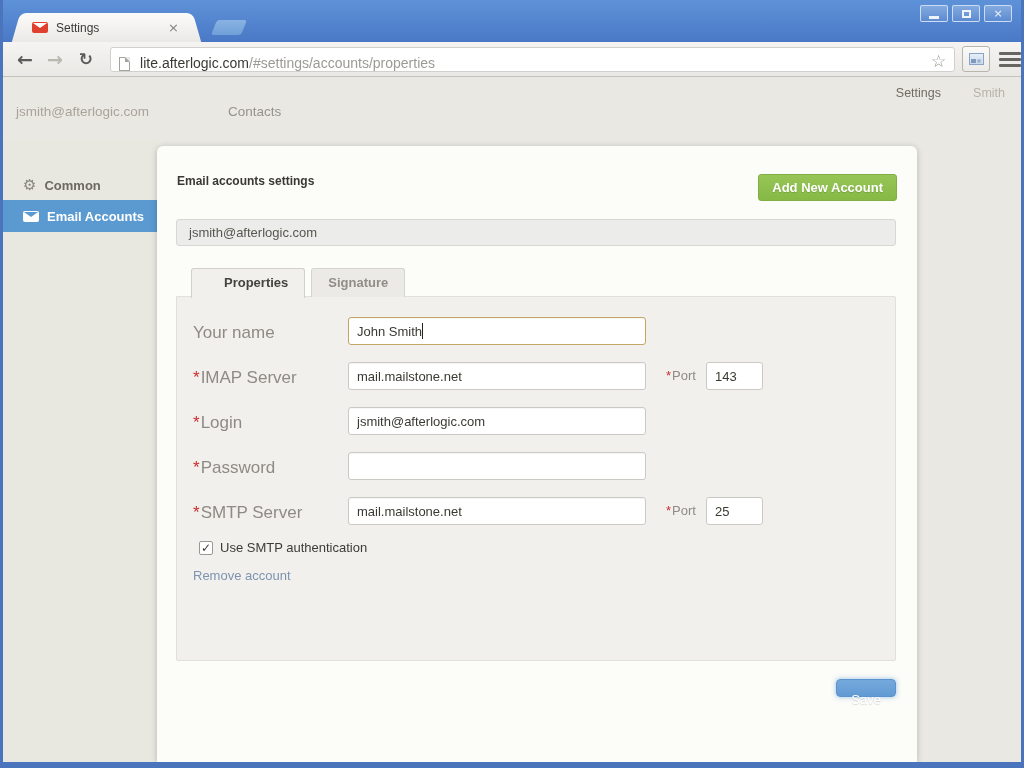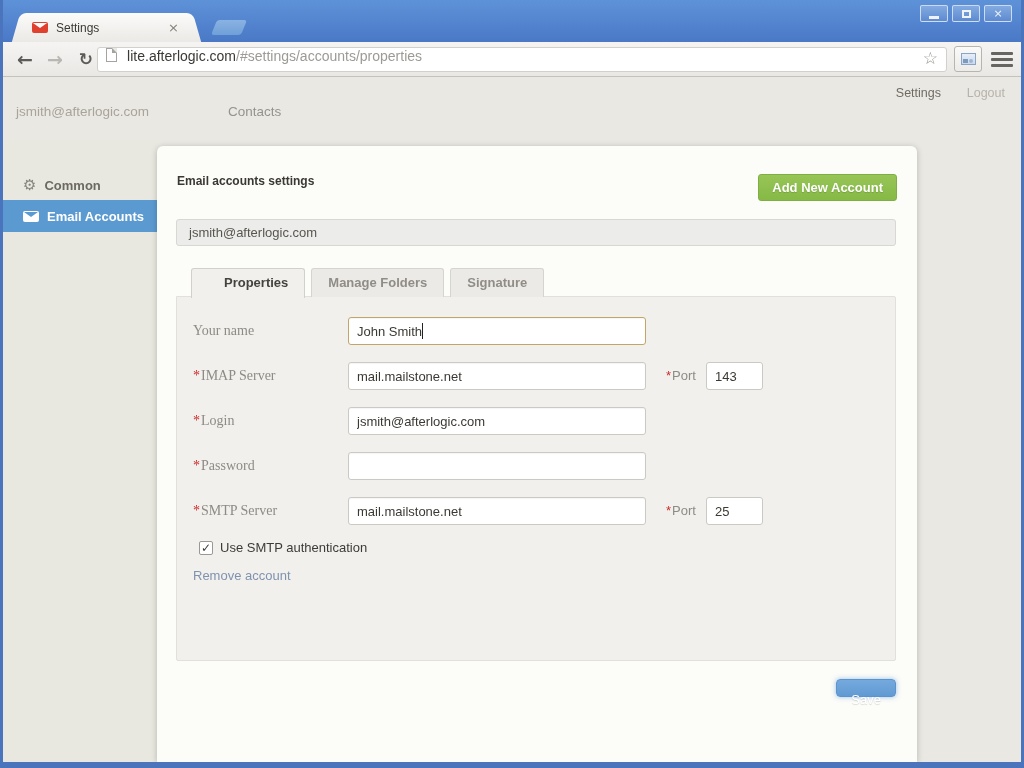--- a/index.html
+++ b/index.html
@@ -34,22 +34,22 @@
     display:flex; align-items:center; justify-content:center; color:#eef3fc; font-size:11px; }
   .min-bar { width:10px; height:3px; background:#eef3fc; margin-top:7px; }
   .max-box { width:9px; height:8px; border:2px solid #eef3fc; }
 
   .toolbar { position:absolute; left:3px; right:3px; top:42px; height:35px;
     background:linear-gradient(#f5f4f2,#e9e8e5); border-bottom:1px solid #c4c2bd; z-index:29;
     display:flex; align-items:center; }
   .nav-ico { font-size:19px; line-height:1; margin-left:14px; color:#5d5b57; font-weight:bold; }
   .nav-ico.disabled { color:#b9b7b2; }
   .nav-ico.reload { font-size:17px; margin-left:16px; }
-  .omnibox { margin-left:4px; width:850px; height:25px; background:#fff; border:1px solid #d2d0cc;
-    border-radius:3px; display:flex; align-items:flex-start; padding:0 8px; }
+  .omnibox { margin-left:17px; width:850px; height:25px; background:#fff; border:1px solid #d2d0cc;
+    border-radius:3px; display:flex; align-items:flex-end; padding:0 8px; }
   .doc-ico { width:11px; height:14px; border:1px solid #a5a39f; background:#fff; position:relative; flex:0 0 auto; }
   .doc-ico::before { content:""; position:absolute; right:-1px; top:-1px; border-style:solid;
     border-width:0 5px 5px 0; border-color:transparent #e9e8e5 transparent transparent;
     border-bottom-color:#a5a39f; width:0; height:0; }
   .url { font-size:14px; margin-left:10px; white-space:nowrap; }
   .url .host { color:#3b3935; }
   .url .path { color:#9c9a95; }
   .star { margin-left:auto; font-size:17px; color:#98968f; }
   .ext-btn { margin-left:7px; width:28px; height:26px; border:1px solid #b7b5b0; border-radius:3px;
     background:linear-gradient(#fafaf8,#ecebe8); display:flex; align-items:center; justify-content:center; }
@@ -86,21 +86,21 @@
     border:1px solid #d8d7d3; border-radius:3px; font-size:13px; color:#57554f; line-height:25px; padding-left:12px; }
 
   .tabs { position:absolute; left:34px; top:122px; display:flex; gap:6px; z-index:2; }
   .tabbtn { padding:6px 16px 7px; font-size:13px; font-weight:bold; border:1px solid #d6d4d0;
     border-bottom:none; border-radius:3px 3px 0 0; background:#eceae7; color:#908d87; }
   .tabbtn.active { background:#f1f0ed; color:#45433e; border-color:#d2d0cc; padding-bottom:8px; margin-bottom:-1px;padding-left:32px; }
 
   .form { position:absolute; left:19px; right:21px; top:150px; height:365px; background:#f1f0ed;
     border:1px solid #e2e0db; border-radius:0 2px 2px 2px; }
   .frow { position:absolute; left:0; width:100%; height:28px; }
-  .flabel { position:absolute; left:16px; top:6px; font-size:14px; color:#8e8b84;font-family:Liberation Serif, serif; }
+  .flabel { position:absolute; left:16px; top:6px; font-size:17px; color:#8e8b84; }
   .req { color:#cc2b2b; margin-right:1px; }
   .tinput { position:absolute; left:171px; width:298px; height:28px; border:1px solid #cbc9c4; border-radius:3px;
     background:#fff; font-size:13px; color:#3b3933; padding:0 8px; font-family:"Liberation Sans",sans-serif;
     box-shadow:inset 0 1px 1px rgba(0,0,0,.04); }
   .tinput.focused { border-color:#c3a568; }
   .caret { position:absolute; left:245px; top:6px; width:1px; height:16px; background:#222; }
   .plabel { position:absolute; left:489px; top:6px; font-size:13px; color:#8e8b84; }
   .pinput { position:absolute; left:529px; width:57px; height:28px; border:1px solid #cbc9c4; border-radius:3px;
     background:#fff; font-size:13px; color:#3b3933; padding:0 8px; font-family:"Liberation Sans",sans-serif; }
   .row-name { top:20px; } .row-imap { top:65px; } .row-login { top:110px; }
@@ -157,41 +157,40 @@
       <i></i>
       <i></i>
       <i></i>
     </div>
 </div>
 
 <div class="page">
   <span class="topnav-email">jsmith@afterlogic.com</span>
   <span class="topnav-contacts">Contacts</span>
   <span class="topnav-settings">Settings</span>
-  <span class="topnav-logout">Logout</span>
+  <span class="topnav-logout">Smith</span>
 
   <div class="sidebar">
     <div class="side-item side-common">
       <span class="gear glyph">⚙</span>
       <span>Common</span>
     </div>
     <div class="side-item side-email">
       <span class="env"></span>
       <span>Email Accounts</span>
     </div>
   </div>
 
   <div class="panel">
     <div class="panel-title">Email accounts settings</div>
     <button class="btn-add">Add New Account</button>
     <div class="account-bar">jsmith@afterlogic.com</div>
 
     <div class="tabs">
       <span class="tabbtn active">Properties</span>
-      <span class="tabbtn">Manage Folders</span>
       <span class="tabbtn">Signature</span>
     </div>
 
     <div class="form">
 
       <div class="frow row-name">
         <span class="flabel">Your name</span>
         <input class="tinput focused" value="John Smith" style="">
         <span class="caret"></span>
       </div>

